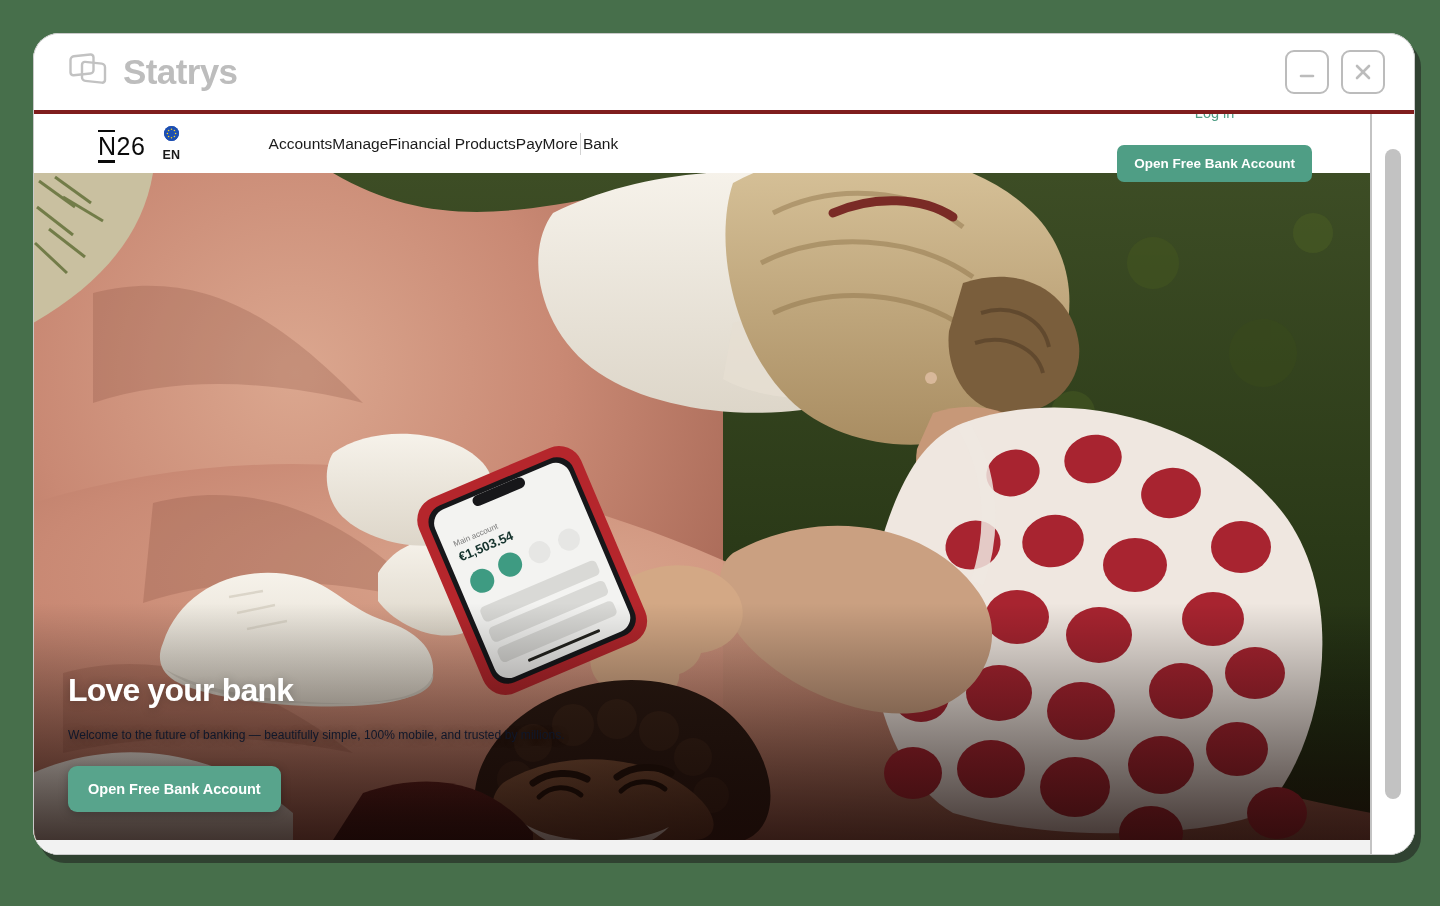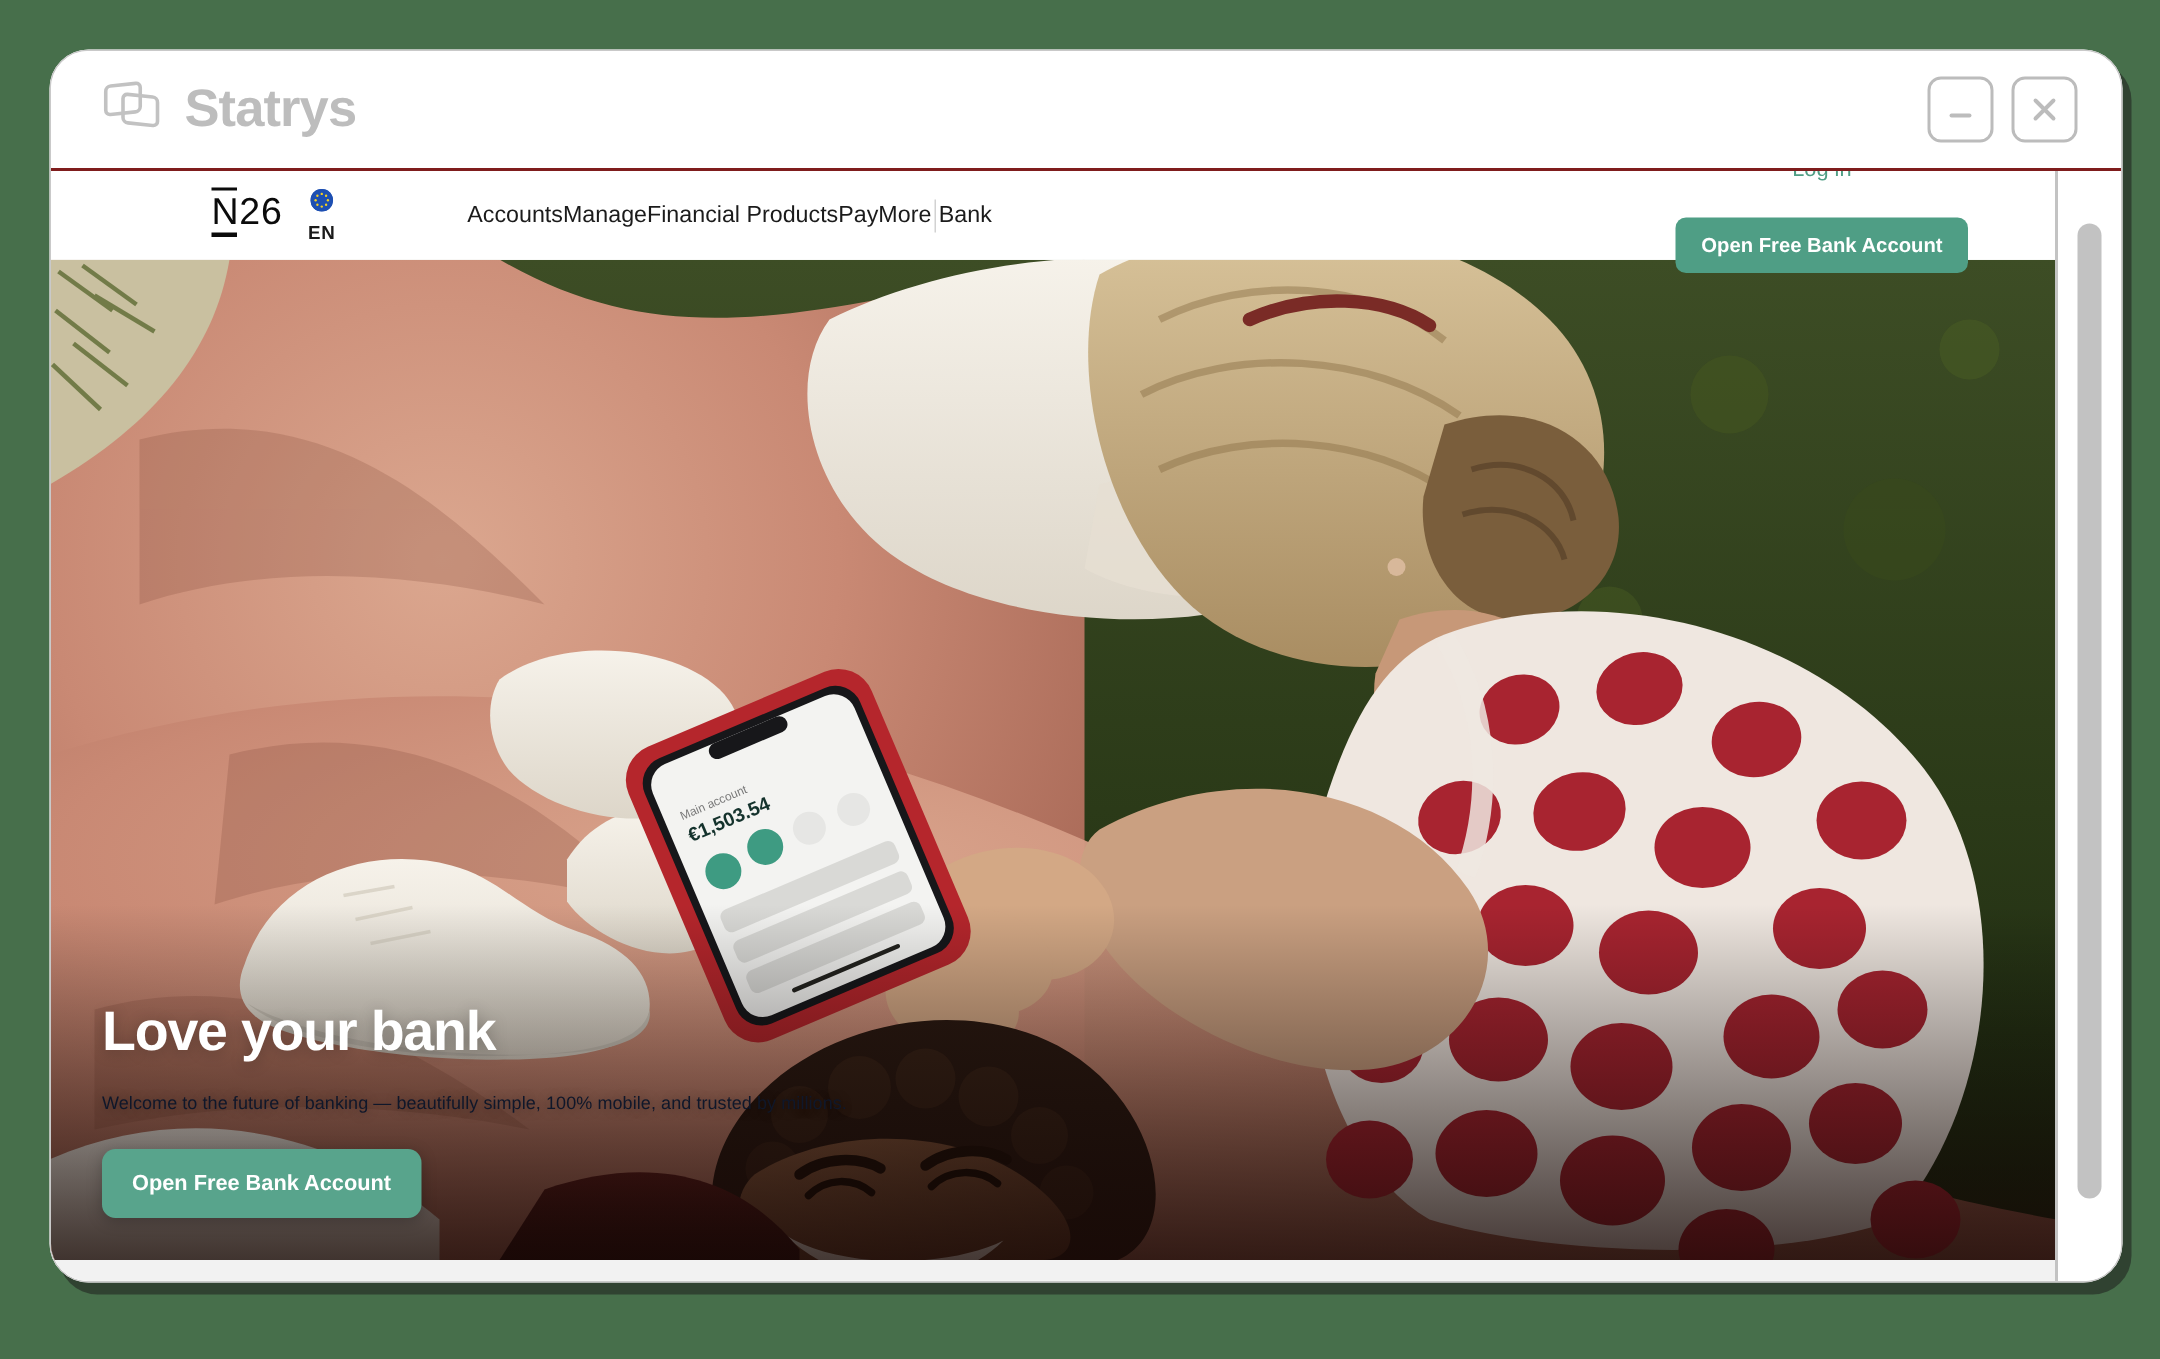--- a/index.html
+++ b/index.html
@@ -39,21 +39,21 @@
     overflow: hidden;
     background: #fff;
     border: 1px solid #c9c9c9;
   }
 
   
   .titlebar {
     position: relative;
     height: 80px;
     background: #ffffff;
-    border-bottom: 2px solid #7f1d1d;
+    border-bottom: 4px solid #7f1d1d;
     display: flex;
     align-items: center;
   }
   .brand {
     display: flex;
     align-items: center;
     gap: 14px;
     margin-left: 33px;
     user-select: none;
   }
@@ -105,23 +105,23 @@
   .site-nav {
     height: 59px;
     background: #ffffff;
     display: flex;
     align-items: center;
     position: relative;
     z-index: 3;
   }
   .nav-left {
     display: flex;
-    align-items: flex-start;
+    align-items: flex-end;
     gap: 17px;
-    margin-left: 107px;
+    margin-left: 64px;
   }
   .n26-logo {
     font-size: 25px;
     font-weight: 500;
     color: #0b0b0b;
     letter-spacing: 0.5px;
     line-height: 1;
     position: relative;
     padding: 3px 0;
     font-family: "Liberation Sans", sans-serif;
@@ -208,21 +208,21 @@
   .hero-photo svg { width: 100%; height: 100%; display: block; }
 
   .hero-content {
     position: absolute;
     left: 34px;
     bottom: 28px;
     z-index: 4;
     max-width: 760px;
   }
   .hero-title {
-    font-size: 37px;
+    font-size: 32px;
     font-weight: 700;
     color: #ffffff;
     letter-spacing: -0.8px;
     line-height: 1.08;
     margin-bottom: 20px;
     text-shadow: 0 1px 10px rgba(0,0,0,0.25);
     font-family: "Liberation Sans", sans-serif;
   }
   .hero-sub {
     font-size: 12px;

